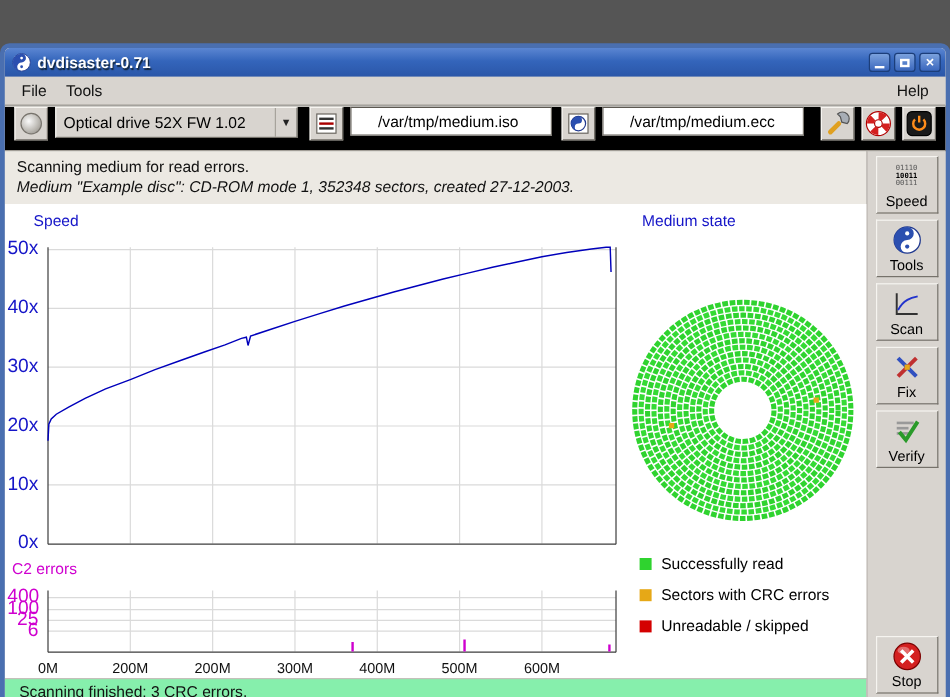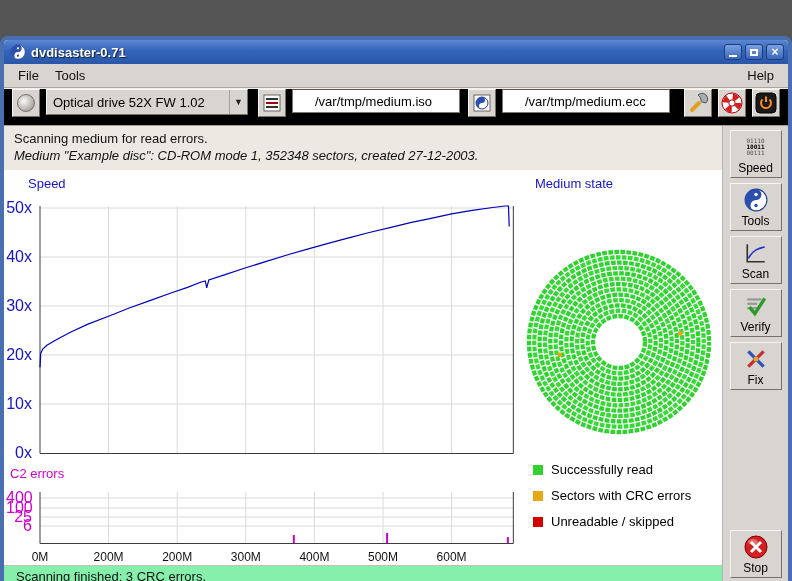--- a/index.html
+++ b/index.html
@@ -322,37 +322,37 @@
               <svg width="24" height="24" viewBox="0 0 22 22">
                 <path d="M3,3 L3,19 L19,19" stroke="#333" fill="none" stroke-width="1.5"></path>
                 <path d="M4,16 C8,8 14,6.5 19,5.5" stroke="#2233cc" fill="none" stroke-width="1.5"></path>
               </svg>
             </div>
             <div class="tool-label">Scan</div>
           </div>
           <div class="tool-btn">
             <div class="tool-icon">
               <svg width="24" height="24" viewBox="0 0 22 22">
+                <path d="M4,18 L18,4" stroke="#c03030" stroke-width="3"></path>
+                <path d="M4,4 L18,18" stroke="#3050c0" stroke-width="3"></path>
+                <rect x="9" y="9" width="4" height="4" fill="#e6a817"></rect>
+              </svg>
+            </div>
+            <div class="tool-label">Fix</div>
+          </div>
+          <div class="tool-btn">
+            <div class="tool-icon">
+              <svg width="24" height="24" viewBox="0 0 22 22">
                 <rect x="3" y="4" width="13" height="2" fill="#999"></rect>
                 <rect x="3" y="8" width="9" height="2" fill="#999"></rect>
                 <rect x="3" y="12" width="11" height="2" fill="#999"></rect>
                 <path d="M5,12 L10,18 L19,4" stroke="#2a9a2a" stroke-width="3" fill="none"></path>
               </svg>
             </div>
             <div class="tool-label">Verify</div>
-          </div>
-          <div class="tool-btn">
-            <div class="tool-icon">
-              <svg width="24" height="24" viewBox="0 0 22 22">
-                <path d="M4,18 L18,4" stroke="#c03030" stroke-width="3"></path>
-                <path d="M4,4 L18,18" stroke="#3050c0" stroke-width="3"></path>
-                <rect x="9" y="9" width="4" height="4" fill="#e6a817"></rect>
-              </svg>
-            </div>
-            <div class="tool-label">Fix</div>
           </div>
         </div>
       <div class="spacer"></div>
       <div id="stop-slot">
           <div class="tool-btn">
             <div class="tool-icon">
               <svg width="26" height="26" viewBox="0 0 26 26">
                 <circle cx="13" cy="13" r="11" fill="#d42020" stroke="#7a0000"></circle>
                 <ellipse cx="10" cy="8" rx="5" ry="3" fill="#ffffff" opacity="0.35"></ellipse>
                 <path d="M8,8 L18,18 M18,8 L8,18" stroke="#fff" stroke-width="3"></path>

